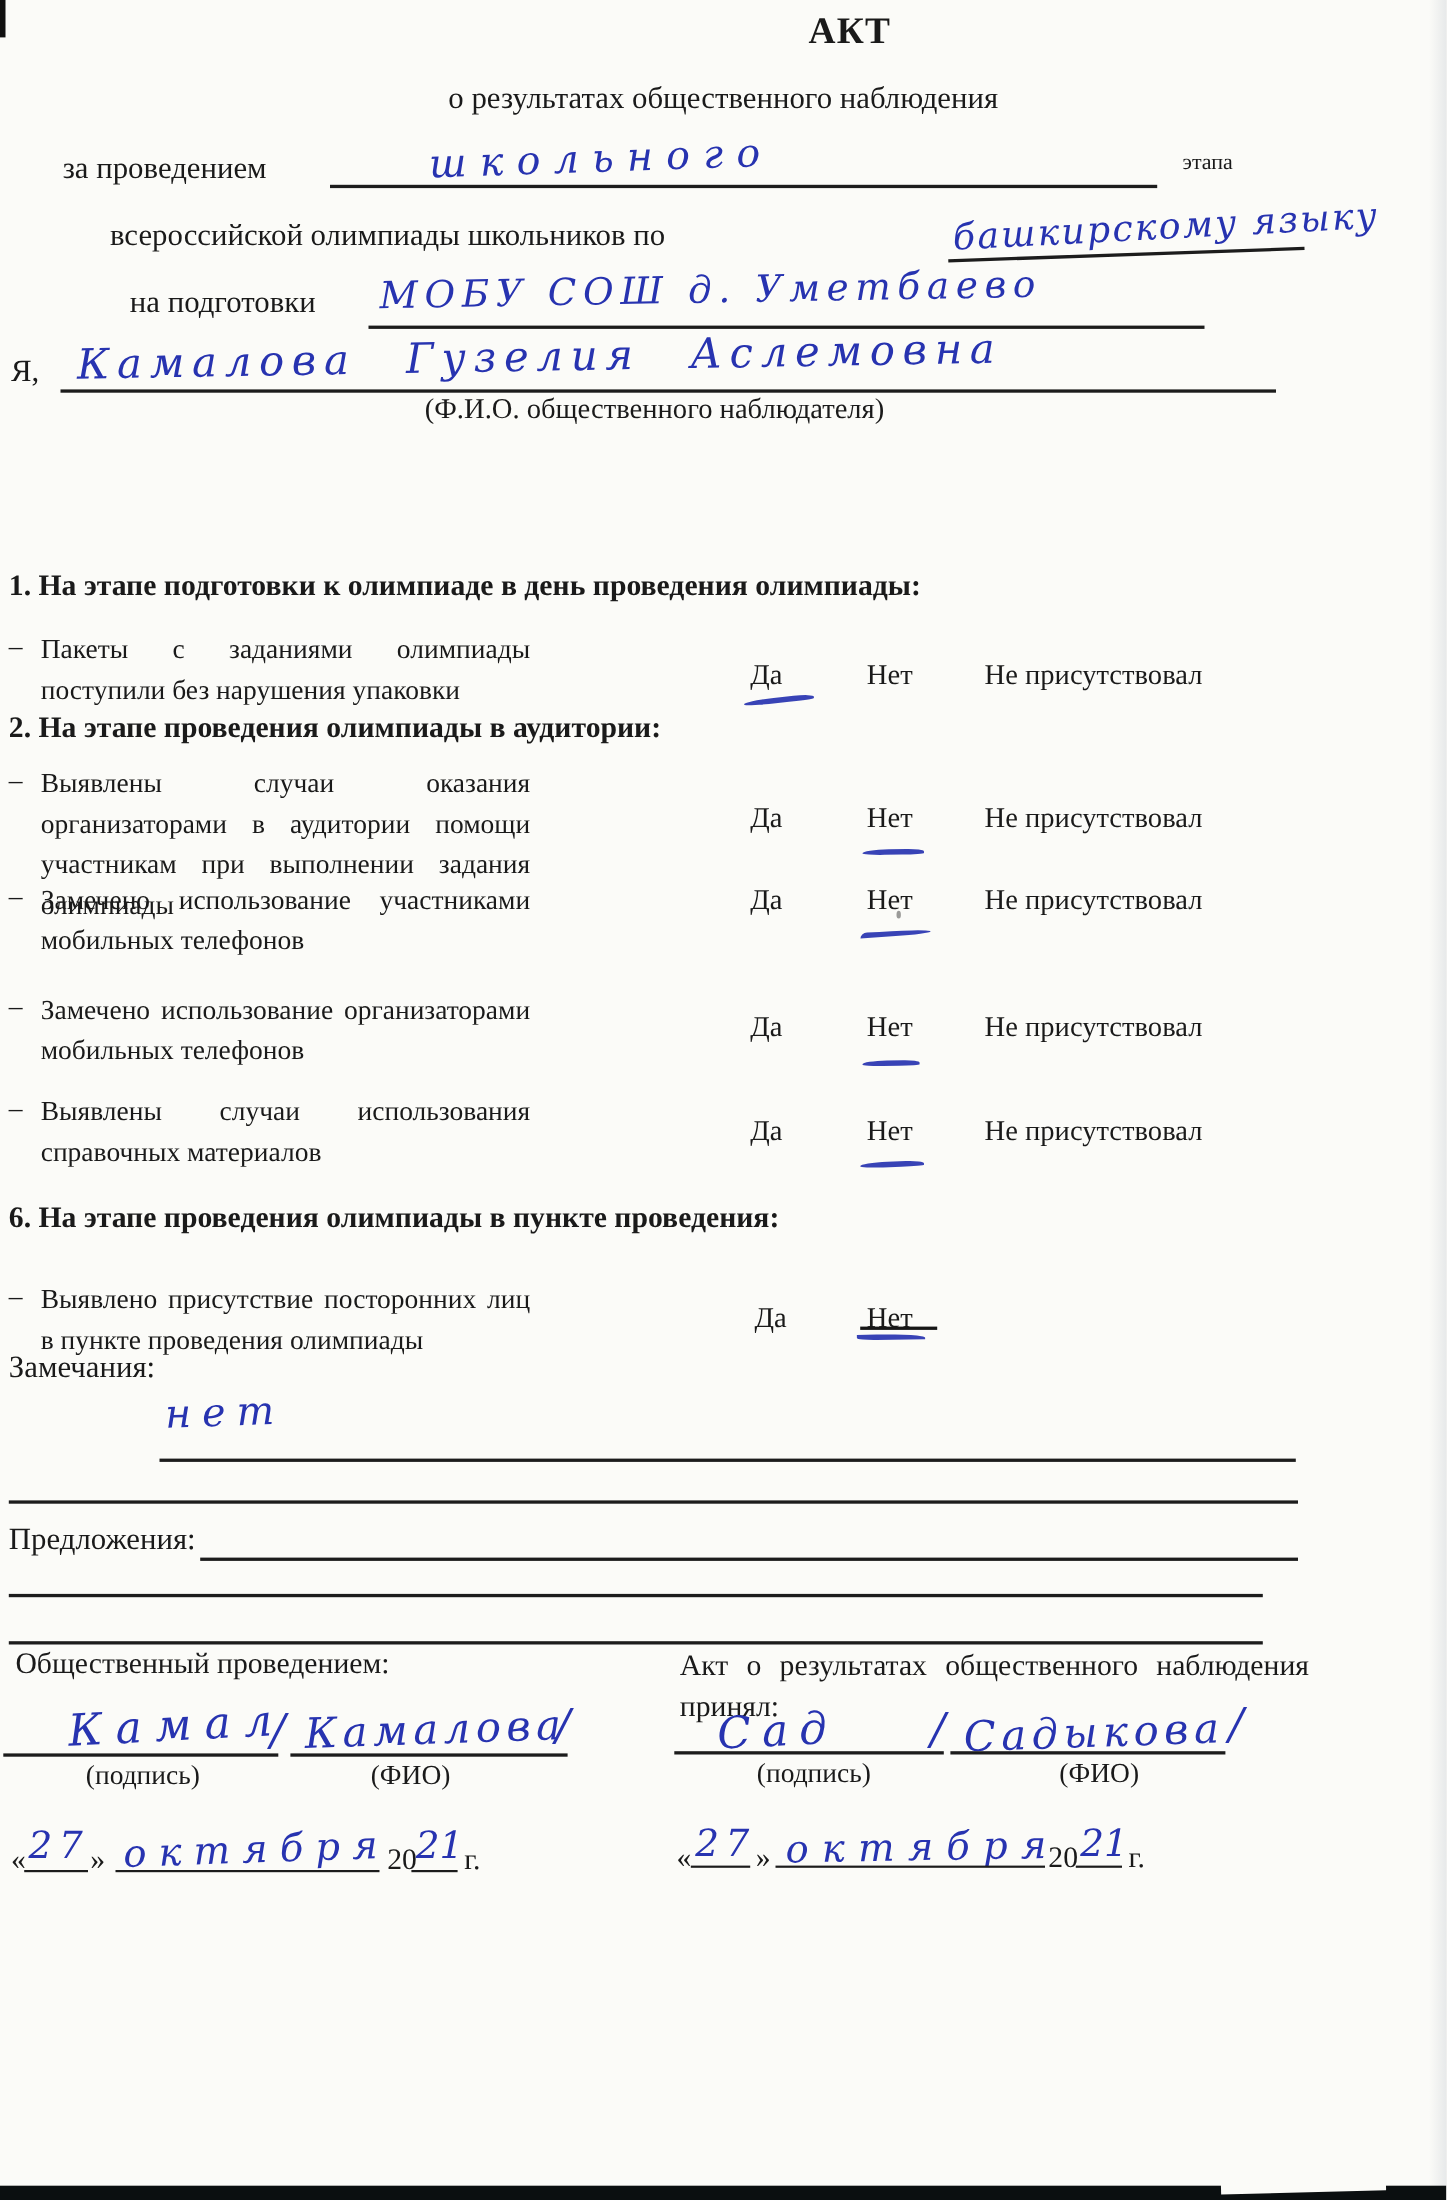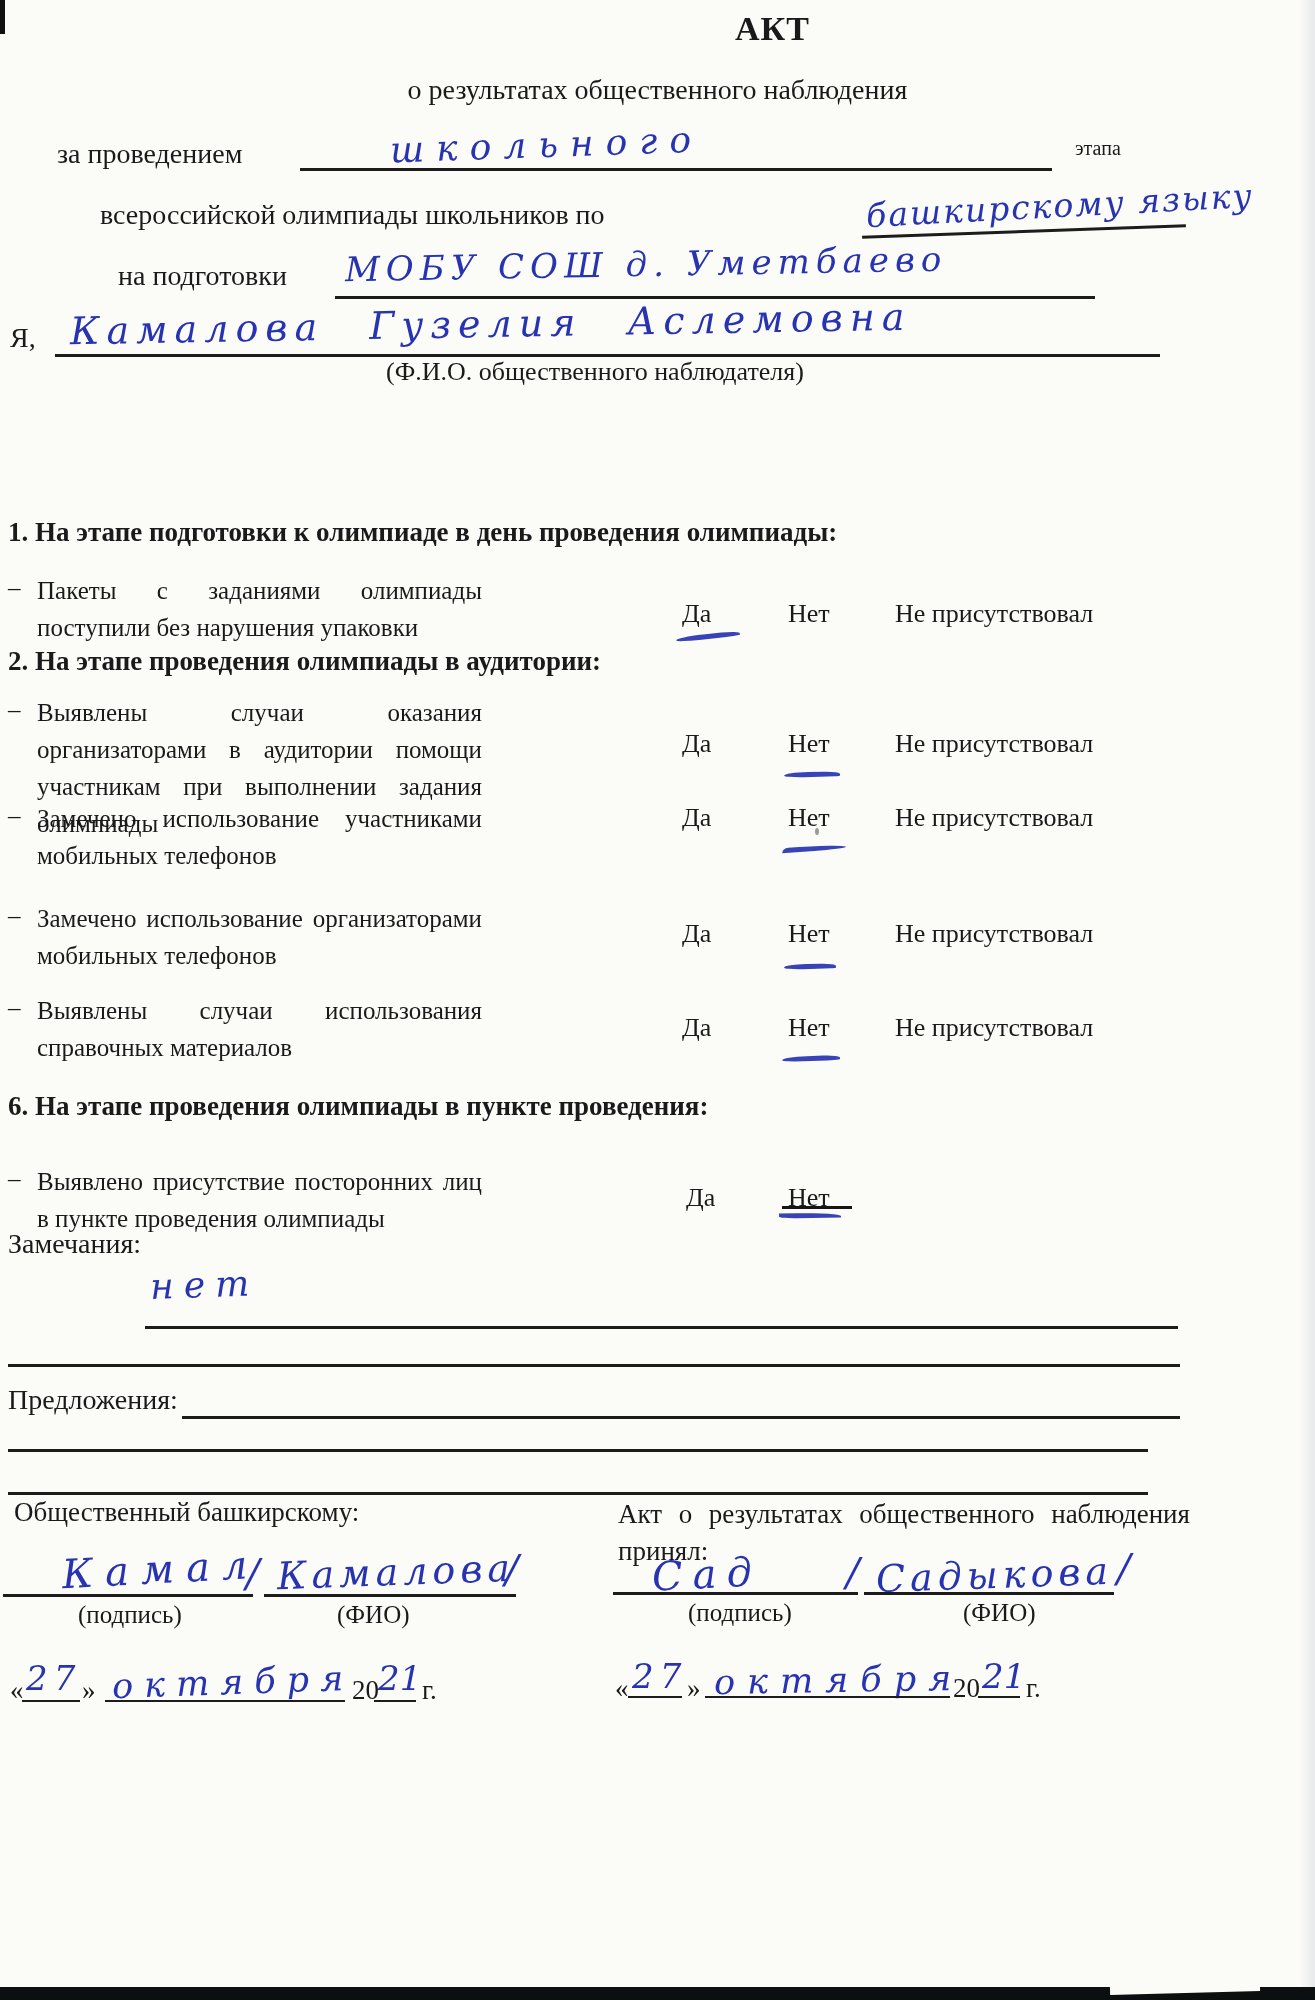--- a/index.html
+++ b/index.html
@@ -150,21 +150,21 @@
 
   <div>
     <span class="t" style="left:8px;top:1382px;font-size:28px;">Предложения:</span>
     <span class="hw" style="left:200px;top:1380px;font-size:32px;"></span>
     <div class="ul ul3" style="left:182px;top:1416px;width:998px;"></div>
     <div class="ul ul3" style="left:8px;top:1449px;width:1140px;"></div>
     <div class="ul ul3" style="left:8px;top:1492px;width:1140px;"></div>
   </div>
 
   <div>
-    <span class="t" style="left:14px;top:1496px;">Общественный башкирскому:</span>
+    <span class="t" style="left:14px;top:1496px;">Общественный проведением:</span>
 
     <span class="hw" style="left:62px;top:1546px;font-size:40px;letter-spacing:12px;transform:rotate(-3deg);">Камал</span>
     <span class="hw" style="left:246px;top:1550px;font-size:40px;">/</span>
     <span class="hw" style="left:277px;top:1550px;font-size:38px;letter-spacing:5px;transform:rotate(-2deg);">Камалова</span>
     <span class="hw" style="left:505px;top:1546px;font-size:40px;">/</span>
 
     <div class="ul ul3" style="left:3px;top:1594px;width:250px;"></div>
     <div class="ul ul3" style="left:264px;top:1594px;width:252px;"></div>
 
     <span class="t cap" style="left:78px;top:1599px;">(подпись)</span>

